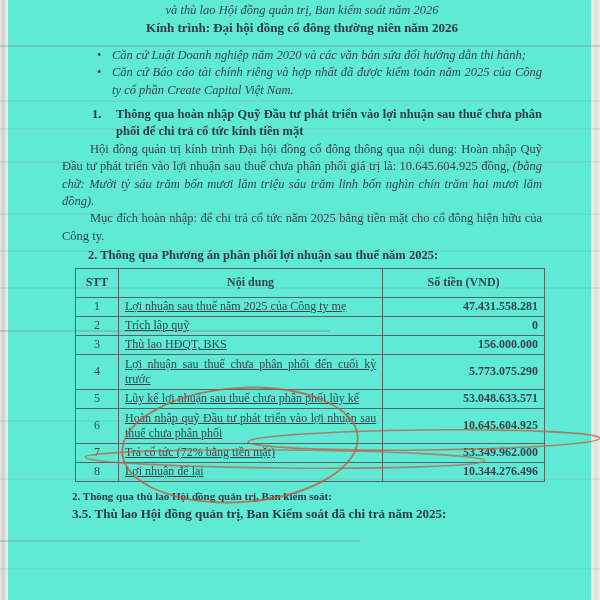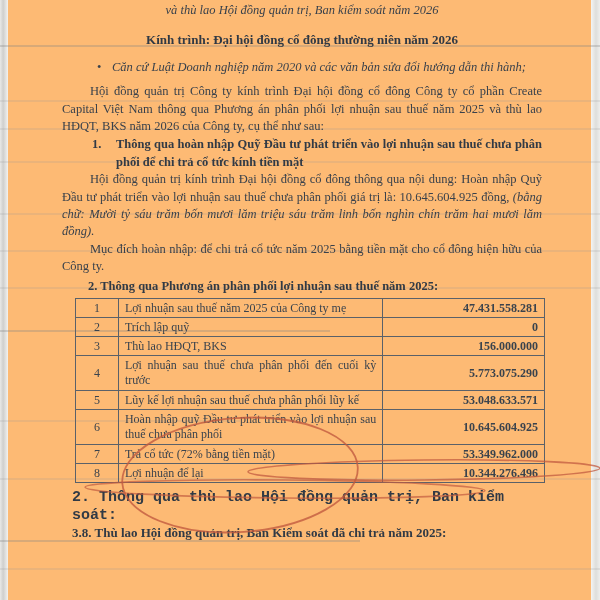--- a/index.html
+++ b/index.html
@@ -1,56 +1,56 @@
 <!DOCTYPE html>
 <html><head>
 <meta charset="utf-8">
 <style>
   html,body{margin:0;padding:0;}
   .page{
     position:relative;width:600px;height:600px;overflow:hidden;
-    background:#fdba74;
+    background:#5eead4;
     font-family:"Liberation Serif","DejaVu Serif",serif;
     color:#39414b;
   }
   
   .edge-left{position:absolute;left:0;top:0;width:8px;height:600px;
     background:linear-gradient(90deg,#e9e9e7 0,#cfcfcd 40%,#f2f2f0 100%);}
   .edge-right{position:absolute;right:0;top:0;width:9px;height:600px;
     background:linear-gradient(90deg,#f4f4f2 0,#dededb 55%,#eeeeec 100%);}
   .streak{position:absolute;left:0;width:100%;height:2px;
     background:rgba(150,150,148,.18);}
   .streak.dark{background:rgba(130,130,128,.30);}
 
   .doc{position:absolute;left:62px;right:58px;top:2px;font-size:12.5px;line-height:17.4px;}
   .subject{text-align:center;font-style:italic;}
-  .title{text-align:center;font-weight:bold;font-size:13px;margin-top:12px;color:#303944;}
+  .title{text-align:center;font-weight:bold;font-size:13px;color:#303944;}
   ul.refs{list-style:none;margin:10px 0 7px 35px;padding:0;font-style:italic;}
   ul.refs li{position:relative;padding-left:15px;text-align:justify;}
   ul.refs li::before{content:"\2022";position:absolute;left:0;top:0;font-style:normal;}
   .para{text-align:justify;text-indent:28px;margin:0;}
   .intro{margin-top:3px;}
   .h1{position:relative;margin:1px 0 0 30px;padding-left:24px;font-weight:bold;
       text-align:justify;color:#313a45;}
   .h1 .num{position:absolute;left:0;top:0;}
   .h2{font-weight:bold;margin:2px 0 0 26px;color:#313a45;}
-  .h3{font-weight:bold;margin:6px 0 0 10px;font-size:15px;color:#313a45;font-family:Liberation Mono, monospace;}
+  .h3{font-weight:bold;margin:6px 0 0 10px;font-size:11px;color:#313a45;}
   .h3b{font-weight:bold;margin:0 0 0 10px;font-size:13px;color:#313a45;}
   .it{font-style:italic;}
 
   .table-wrap{position:relative;margin:3px 0 0 13px;width:470px;}
   table.profit{border-collapse:collapse;width:470px;font-size:12px;line-height:15px;
     color:#3a434d;}
   table.profit th,table.profit td{border:1px solid #5a6169;padding:1px 6px;vertical-align:middle;}
   table.profit th{font-weight:bold;height:26px;}
   col.c-stt{width:43px;}
   col.c-noi{width:265px;}
   col.c-tien{width:162px;}
   td.stt{text-align:center;}
-  td.noi{text-align:justify;}
+  td.noi{text-align:justify;text-decoration:underline;}
   td.tien{text-align:right;padding-right:9px;font-weight:bold;}
   tr.r1 td{height:16px;}
   tr.r2 td{height:32px;}
   .annot{position:absolute;left:-20px;top:0;width:560px;height:245px;
     pointer-events:none;overflow:visible;}
 </style>
 </head>
 <body>
 
 <div class="page">
@@ -69,43 +69,48 @@
   <div class="streak" style="top:478px"></div>
   <div class="streak dark" style="top:540px;width:60%"></div>
   <div class="streak" style="top:568px"></div>
 
   <div class="doc">
     <div class="subject">và thù lao Hội đồng quản trị, Ban kiểm soát năm 2026</div>
     <div class="title">Kính trình: Đại hội đồng cổ đông thường niên năm 2026</div>
 
     <ul class="refs">
       <li>Căn cứ Luật Doanh nghiệp năm 2020 và các văn bản sửa đổi hướng dẫn thi hành;</li>
+      <li>Căn cứ Báo cáo tài chính riêng và hợp nhất đã được kiểm toán năm 2025 của Công ty cổ phần Create Capital Việt Nam.</li>
     </ul>
 
-    <p class="para intro">Hội đồng quản trị Công ty kính trình Đại hội đồng cổ đông Công ty cổ phần Create Capital Việt Nam thông qua Phương án phân phối lợi nhuận sau thuế năm 2025 và thù lao HĐQT, BKS năm 2026 của Công ty, cụ thể như sau:</p>
 
     <div class="h1">
       <span class="num">1.</span>
       <span>Thông qua hoàn nhập Quỹ Đầu tư phát triển vào lợi nhuận sau thuế chưa phân phối để chi trả cổ tức kính tiền mặt</span>
     </div>
 
     <p class="para"><span>Hội đồng quản trị kính trình Đại hội đồng cổ đông thông qua nội dung: Hoàn nhập Quỹ Đầu tư phát triển vào lợi nhuận sau thuế chưa phân phối giá trị là: 10.645.604.925 đồng, </span><span class="it">(bằng chữ: Mười tỷ sáu trăm bốn mươi lăm triệu sáu trăm linh bốn nghìn chín trăm hai mươi lăm đồng).</span></p>
 
     <p class="para">Mục đích hoàn nhập: để chi trả cổ tức năm 2025 bằng tiền mặt cho cổ đông hiện hữu của Công ty.</p>
 
     <div class="h2">2. Thông qua Phương án phân phối lợi nhuận sau thuế năm 2025:</div>
 
     <div class="table-wrap">
       <table class="profit">
         <colgroup>
             <col class="c-stt">
             <col class="c-noi">
             <col class="c-tien">
           </colgroup>
         <tbody>
+            <tr>
+          <th>STT</th>
+          <th>Nội dung</th>
+          <th>Số tiền (VND)</th>
+        </tr>
         <tr class="r1">
           <td class="stt">1</td>
           <td class="noi">Lợi nhuận sau thuế năm 2025 của Công ty mẹ</td>
           <td class="tien">47.431.558.281</td>
         </tr>
         <tr class="r1">
           <td class="stt">2</td>
           <td class="noi">Trích lập quỹ</td>
           <td class="tien">0</td>
         </tr>
@@ -143,16 +148,16 @@
         </table>
 
       <svg class="annot" viewBox="0 0 560 245">
         <ellipse cx="185" cy="177" rx="118" ry="57" fill="none" stroke="#c25b40" stroke-width="1.8" opacity="0.8" transform="rotate(-4 185 177)"></ellipse>
         <ellipse cx="369" cy="172" rx="176" ry="10" fill="none" stroke="#c25b40" stroke-width="1.6" opacity="0.75" transform="rotate(-0.6 369 172)"></ellipse>
         <ellipse cx="230" cy="191" rx="200" ry="9" fill="none" stroke="#c25b40" stroke-width="1.6" opacity="0.7" transform="rotate(0.5 230 191)"></ellipse>
       </svg>
     </div>
 
     <div class="h3">2. Thông qua thù lao Hội đồng quản trị, Ban kiểm soát:</div>
-    <div class="h3b">3.8. Thù lao Hội đồng quản trị, Ban Kiểm soát đã chi trả năm 2025:</div>
+    <div class="h3b">3.5. Thù lao Hội đồng quản trị, Ban Kiểm soát đã chi trả năm 2025:</div>
 
   </div>
 </div>
 
 </body></html>

